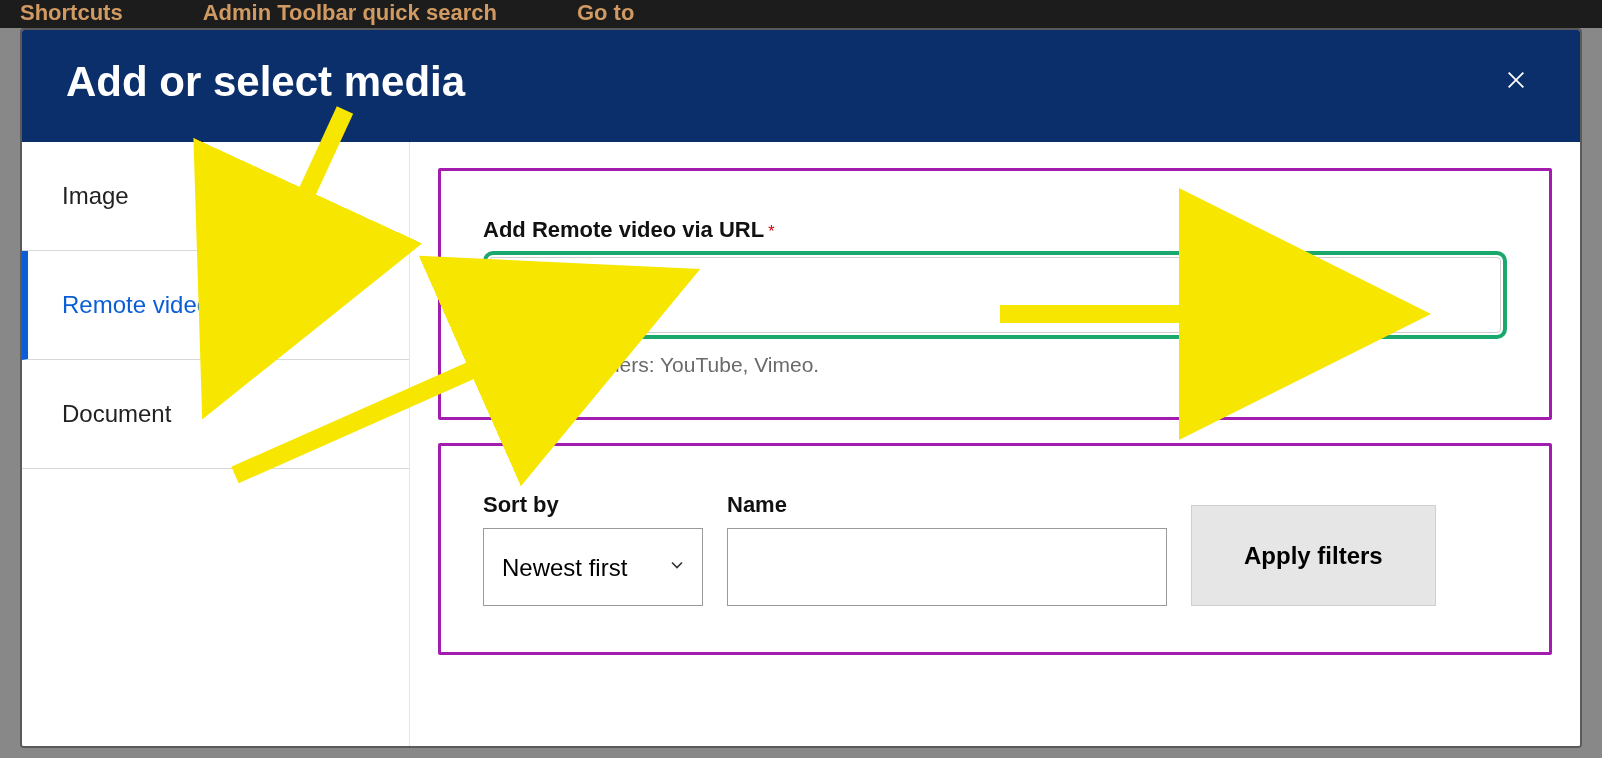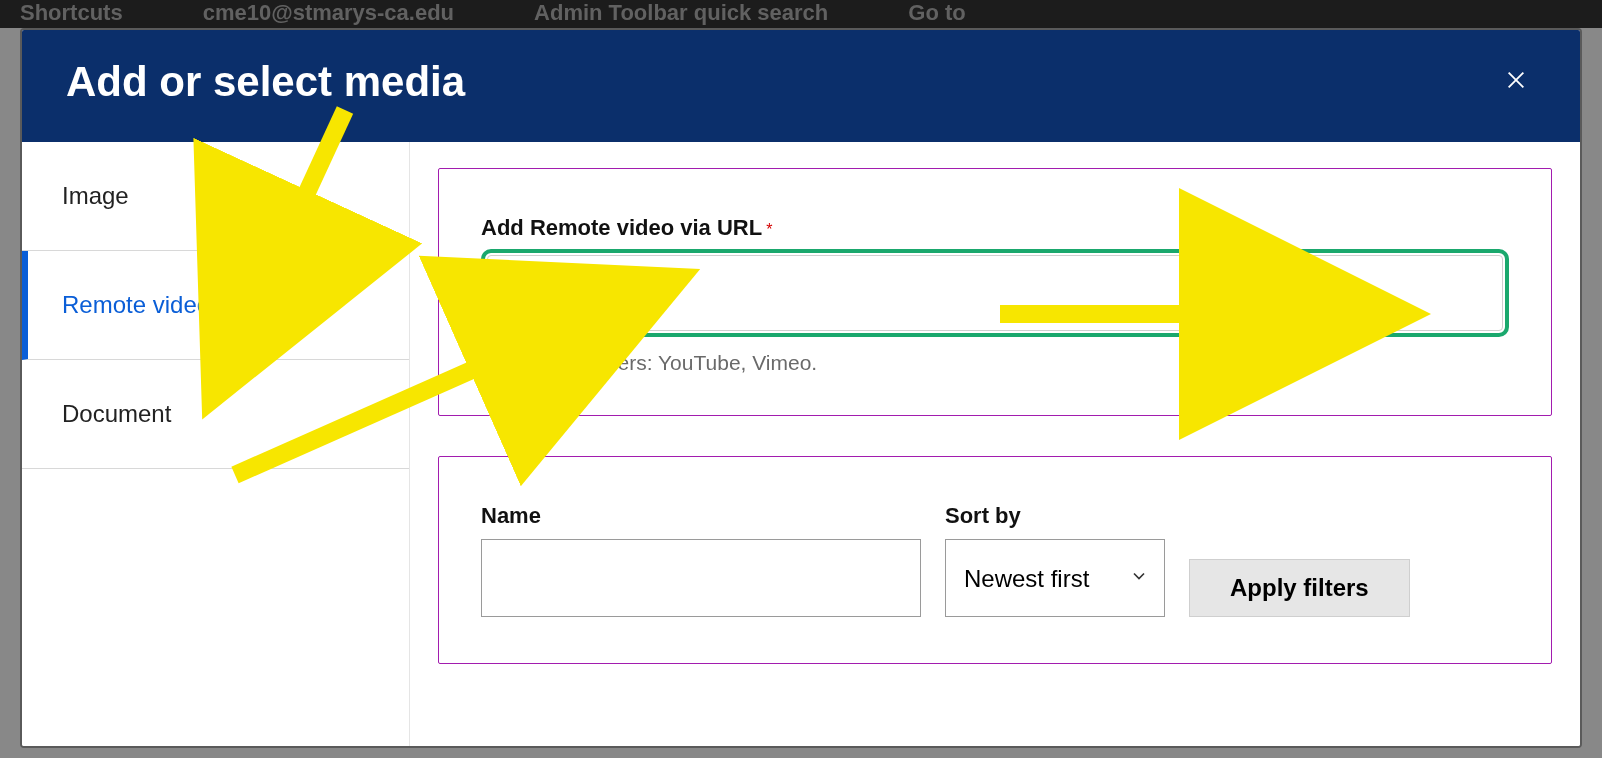--- a/index.html
+++ b/index.html
@@ -9,21 +9,21 @@
     background: #888;
     overflow: hidden;
   }
 
   
   .bg-toolbar {
     position: absolute;
     top: 0; left: 0; right: 0;
     height: 28px;
     background: #1c1c1c;
-    color: #737373;
+    color: #fdba74;
     display: flex;
     align-items: flex-end;
     gap: 80px;
     padding: 0 20px 2px 20px;
     font-size: 22px;
     font-weight: 600;
     overflow: hidden;
     white-space: nowrap;
   }
   .bg-toolbar span { opacity: .8; }
@@ -89,24 +89,24 @@
     border-bottom: 1px solid #d8d8d8;
   }
 
   
   .content {
     flex: 1;
     padding: 26px 28px;
     overflow: auto;
   }
   .panel {
-    border: 1px solid #a21caf;
+    border: 3px solid #a21caf;
     border-radius: 2px;
     padding: 46px 42px 40px 42px;
-    margin-bottom: 40px;
+    margin-bottom: 23px;
   }
 
   .field-label {
     font-size: 22px;
     font-weight: 700;
     color: #111;
     margin-bottom: 8px;
     display: inline-block;
   }
   .req { color: #d40000; margin-left: 4px; }
@@ -184,41 +184,40 @@
   }
   .select-wrap { position: relative; }
   .select-wrap .chev {
     position: absolute;
     right: 16px; top: 50%; transform: translateY(-50%);
     pointer-events: none;
   }
   .select-wrap .chev svg { width: 20px; height: 20px; stroke:#333; stroke-width:2; fill:none; }
 
   .apply-btn {
-    height: 58px;
-    padding: 0 40px;
+    height: 101px;
+    padding: 0 52px;
     font-size: 24px;
     font-weight: 700;
     background: #e6e6e6;
     border: 1px solid #cfcfcf;
     cursor: pointer;
   }
 
   
   .annotation {
     position: absolute;
     pointer-events: none;
   }
 </style>
 </head>
 <body>
 
 <div class="bg-toolbar">
   <span>Shortcuts</span>
-  <span>cme10@stmarys-ca.edu</span>
   <span>Admin Toolbar quick search</span>
   <span>Go to</span>
 </div>
 
 <div class="modal">
 
   <div class="modal-header">
     <h1>Add or select media</h1>
     <div class="close-btn">
       <span>
@@ -248,37 +247,37 @@
           <div class="url-input-wrap">
             <input class="url-input" type="text" placeholder="https://" style="">
             <div class="inner-border"></div>
           </div>
         </div>
         <div class="hint">Allowed providers: YouTube, Vimeo.</div>
       </div>
 
       <div class="panel" style="padding-bottom:46px;">
         <div class="filter-row">
-          <div class="filter-group">
-            <span class="field-label">Name</span>
-            <input class="name-input" type="text" value="" style="">
-          </div>
           <div class="filter-group">
             <span class="field-label">Sort by</span>
             <div class="select-wrap">
               <select class="sort-select">
                 <option>Newest first</option>
               </select>
               <span class="chev">
                 <svg viewBox="0 0 24 24">
                     <polyline points="6 9 12 15 18 9"></polyline>
                   </svg>
               </span>
             </div>
           </div>
+          <div class="filter-group">
+            <span class="field-label">Name</span>
+            <input class="name-input" type="text" value="" style="">
+          </div>
           <button class="apply-btn">Apply filters</button>
         </div>
       </div>
 
     </div>
   </div>
 </div>
 
 <svg class="annotation" style="left:0;top:0;" width="1602" height="758" viewBox="0 0 1602 758">
   <defs>

